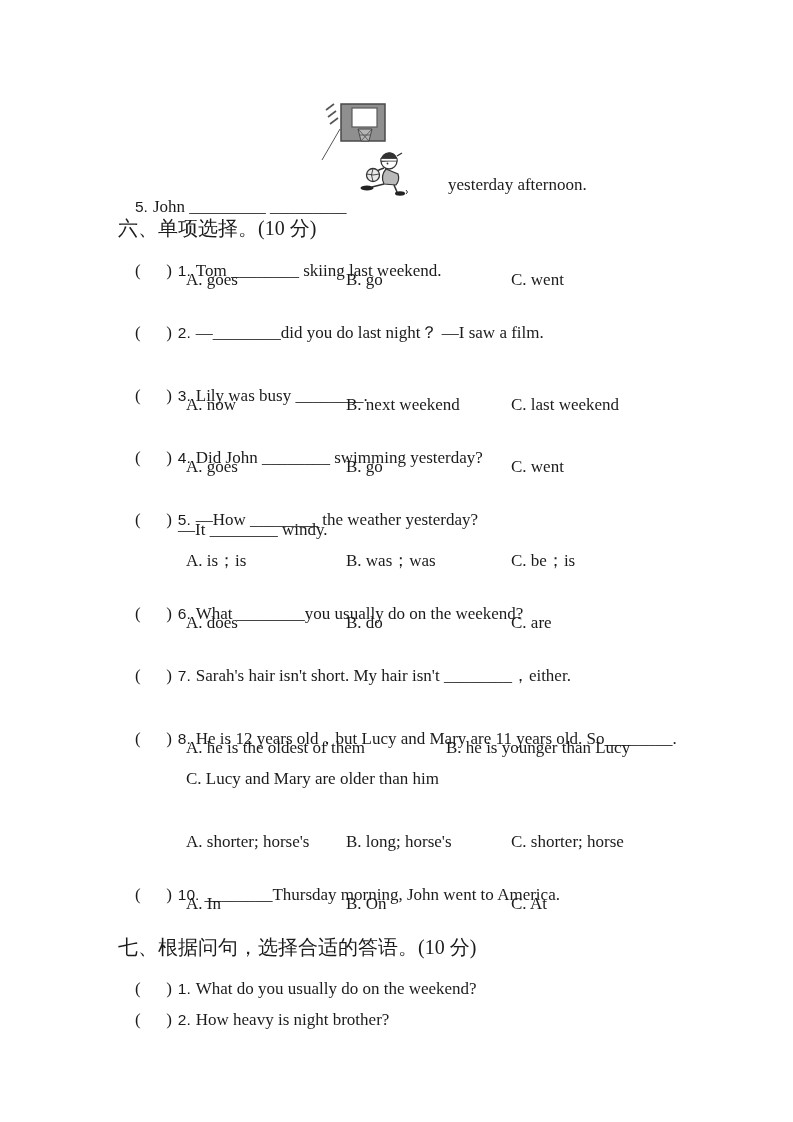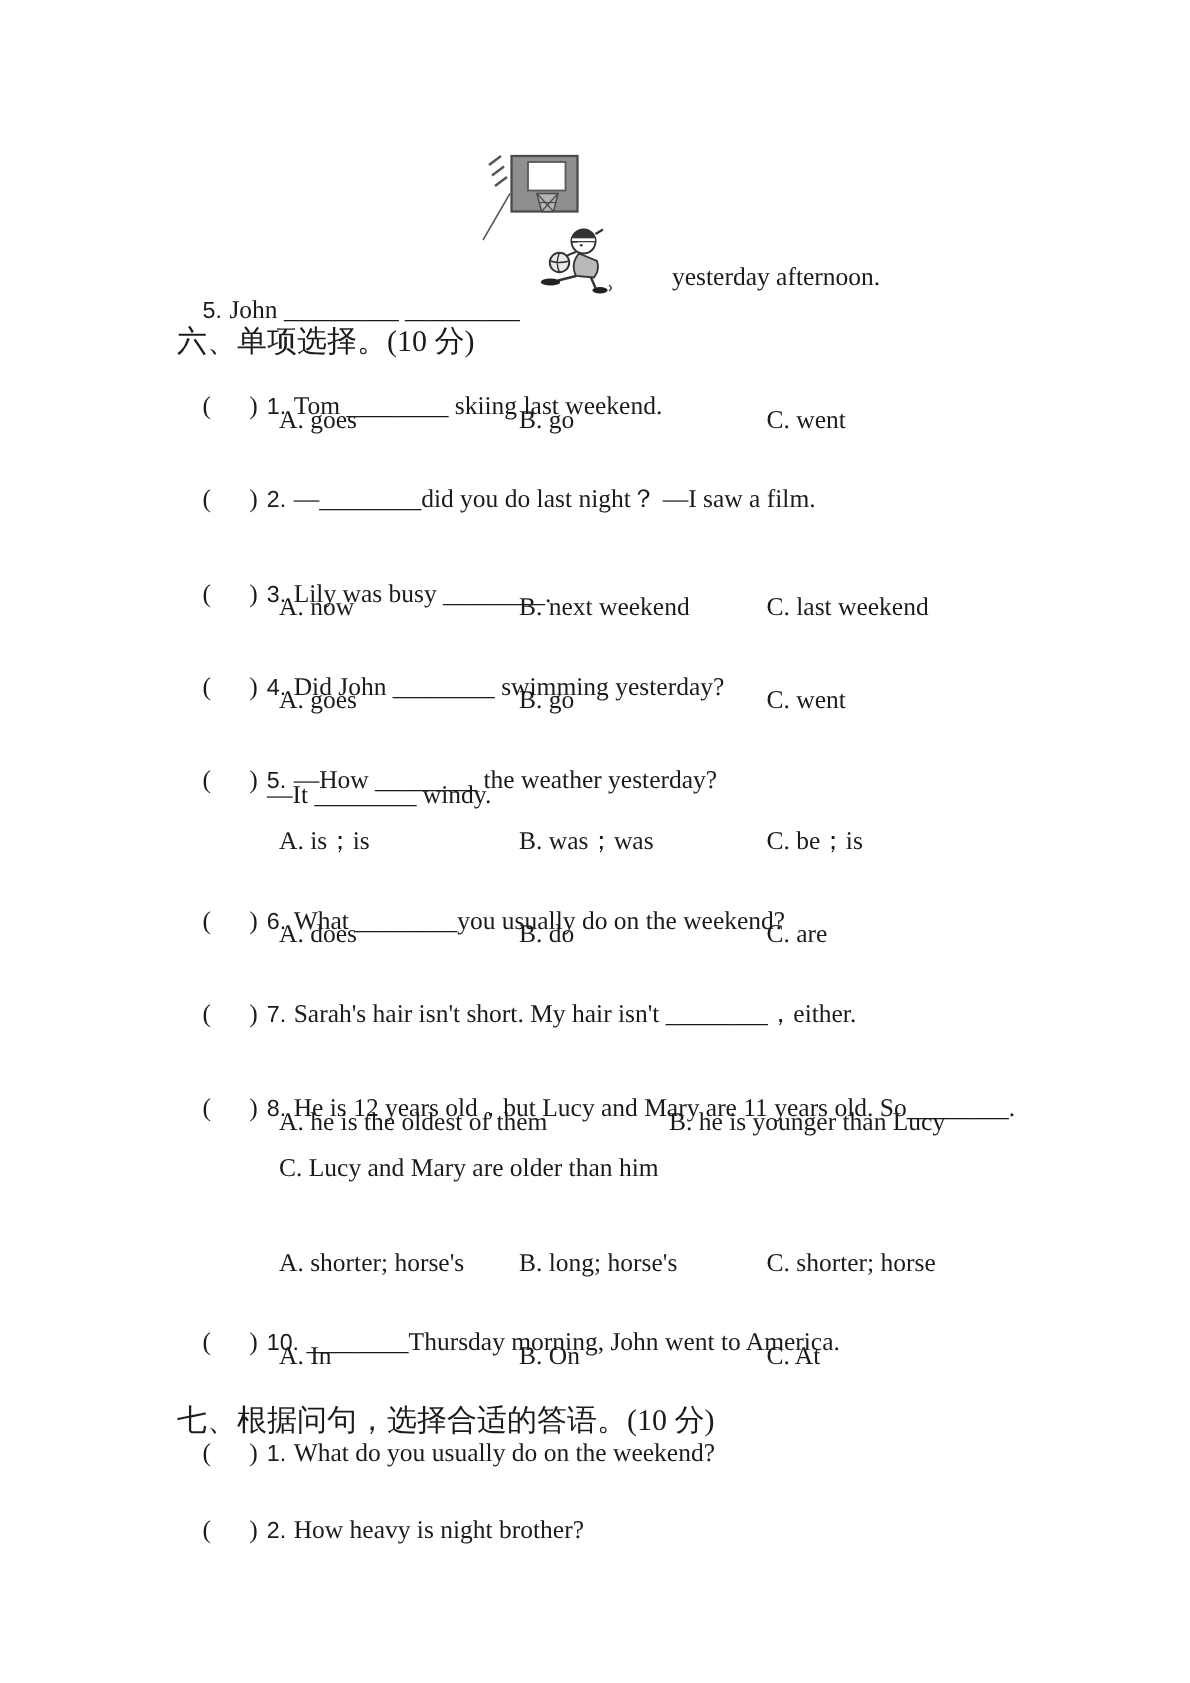--- a/index.html
+++ b/index.html
@@ -159,21 +159,21 @@
     <span class="bracket">(      )</span><span class="qnum">10.</span><span>________Thursday morning, John went to America.</span>
   </div>
   <div class="line" style="top:893px">
     <span class="opt oA">A. In</span>
     <span class="opt oB">B. On</span>
     <span class="opt oC">C. At</span>
   </div>
 
   <div class="line heading" style="top:924px">七、根据问句，选择合适的答语。(10 分)</div>
 
-  <div class="line" style="top:936px">
+  <div class="line" style="top:956px">
     <span class="bracket">(      )</span><span class="qnum">1.</span><span>What do you usually do on the weekend?</span>
   </div>
 
   <div class="line" style="top:987px">
     <span class="bracket">(      )</span><span class="qnum">2.</span><span>How heavy is night brother?</span>
   </div>
 
 </div>
 
 </body></html>

